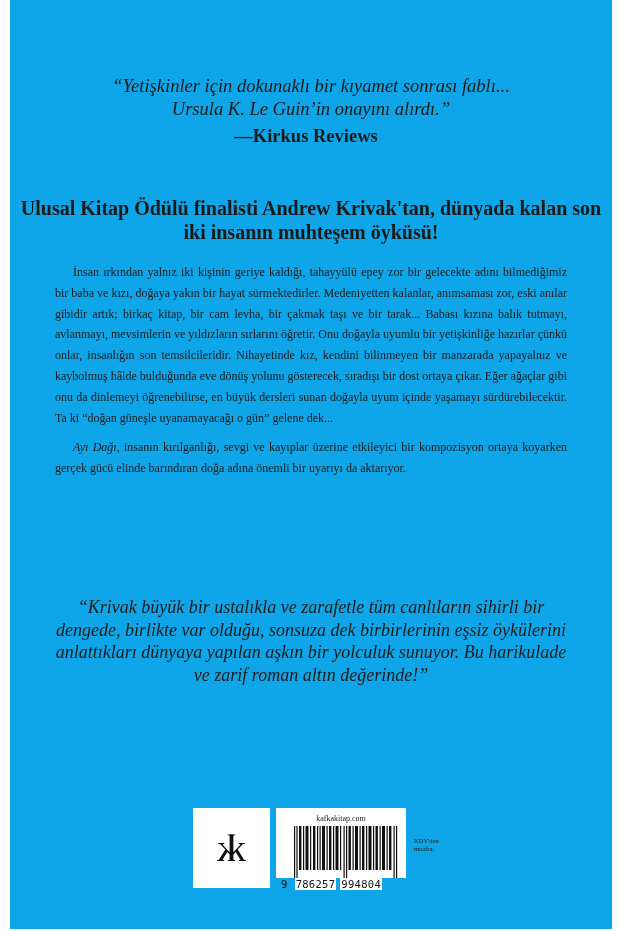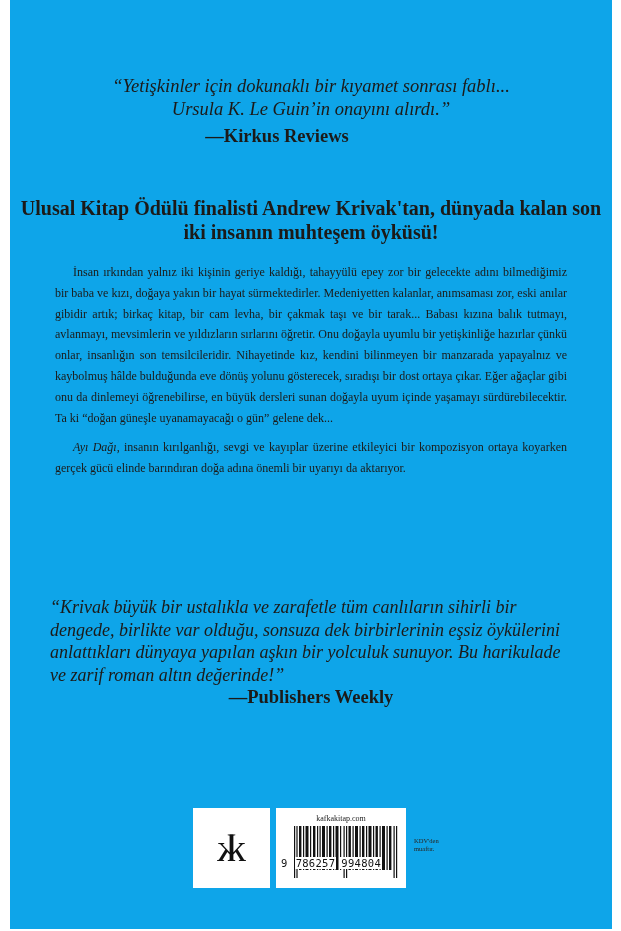--- a/index.html
+++ b/index.html
@@ -32,20 +32,21 @@
       font-size: 18.5px;
       line-height: 23px;
     }
     .attr-top {
       left: 0; width: 534px;
       top: 125px;
       text-align: center;
       font-weight: bold;
       font-size: 18.5px;
       line-height: 22px;
+      padding-left: 29px;
     }
     .tagline {
       left: 0; width: 602px;
       top: 196px;
       text-align: center;
       font-weight: bold;
       font-size: 20px;
       line-height: 24px;
     }
     .body-text {
@@ -60,20 +61,21 @@
       margin: 0;
       text-indent: 18px;
     }
     .body-text p + p {
       margin-top: 9px;
     }
     .body-text em { font-style: italic; }
     .quote-bottom {
       left: 40px; width: 522px;
       top: 596px;
+      text-align: center;
       font-style: italic;
       font-size: 18px;
       line-height: 22.5px;
     }
     .attr-bottom {
       left: 0; width: 602px;
       top: 686px;
       text-align: center;
       font-weight: bold;
       font-size: 18.5px;
@@ -99,21 +101,21 @@
     }
     .logo-glyph .mirror {
       display: inline-block;
       transform: scaleX(-1);
       margin-right: -9px;
     }
     .barcode-box {
       left: 266px;
       top: 808px;
       width: 130px;
-      height: 80px;
+      height: 70px;
       background: #ffffff;
     }
     .barcode-site {
       position: absolute;
       left: 0; width: 130px;
       top: 6px;
       text-align: center;
       font-size: 8px;
       line-height: 10px;
       color: #222;
@@ -121,21 +123,21 @@
     .barcode-bars {
       position: absolute;
       left: 18px;
       top: 18px;
       width: 104px;
       height: 52px;
     }
     .barcode-digits {
       position: absolute;
       left: 5px;
-      top: 49px;
+      top: 70px;
       font-family: "DejaVu Sans Mono", "Liberation Mono", monospace;
       font-size: 10.5px;
       line-height: 12px;
       color: #111;
       letter-spacing: 0.3px;
       background: transparent;
     }
     .barcode-digits .lead { margin-right: 7px; }
     .barcode-digits .grp {
       background: #ffffff;
@@ -170,21 +172,20 @@
     <p>İnsan ırkından yalnız iki kişinin geriye kaldığı, tahayyülü epey zor bir gelecekte adını bilmediğimiz bir baba ve kızı, doğaya yakın bir hayat sürmektedirler. Medeniyetten kalanlar, anımsaması zor, eski anılar gibidir artık; birkaç kitap, bir cam levha, bir çakmak taşı ve bir tarak... Babası kızına balık tutmayı, avlanmayı, mevsimlerin ve yıldızların sırlarını öğretir. Onu doğayla uyumlu bir yetişkinliğe hazırlar çünkü onlar, insanlığın son temsilcileridir. Nihayetinde kız, kendini bilinmeyen bir manzarada yapayalnız ve kaybolmuş hâlde bulduğunda eve dönüş yolunu gösterecek, sıradışı bir dost ortaya çıkar. Eğer ağaçlar gibi onu da dinlemeyi öğrenebilirse, en büyük dersleri sunan doğayla uyum içinde yaşamayı sürdürebilecektir. Ta ki “doğan güneşle uyanamayacağı o gün” gelene dek...</p>
     <p><em>Ayı Dağı</em><span>, insanın kırılganlığı, sevgi ve kayıplar üzerine etkileyici bir kompozisyon ortaya koyarken gerçek gücü elinde barındıran doğa adına önemli bir uyarıyı da aktarıyor.</span></p>
   </div>
 
   <div class="abs quote-bottom">
     <div>“Krivak büyük bir ustalıkla ve zarafetle tüm canlıların sihirli bir</div>
     <div>dengede, birlikte var olduğu, sonsuza dek birbirlerinin eşsiz öykülerini</div>
     <div>anlattıkları dünyaya yapılan aşkın bir yolculuk sunuyor. Bu harikulade</div>
     <div>ve zarif roman altın değerinde!”</div>
   </div>
-  <div class="abs attr-bottom">—Publishers Weekly</div>
 
   <div class="abs logo-box">
     <div class="logo-glyph">
       <span class="mirror">k</span>
         <span>k</span>
     </div>
   </div>
 
   <div class="abs barcode-box">
     <div class="barcode-site">kafkakitap.com</div>

